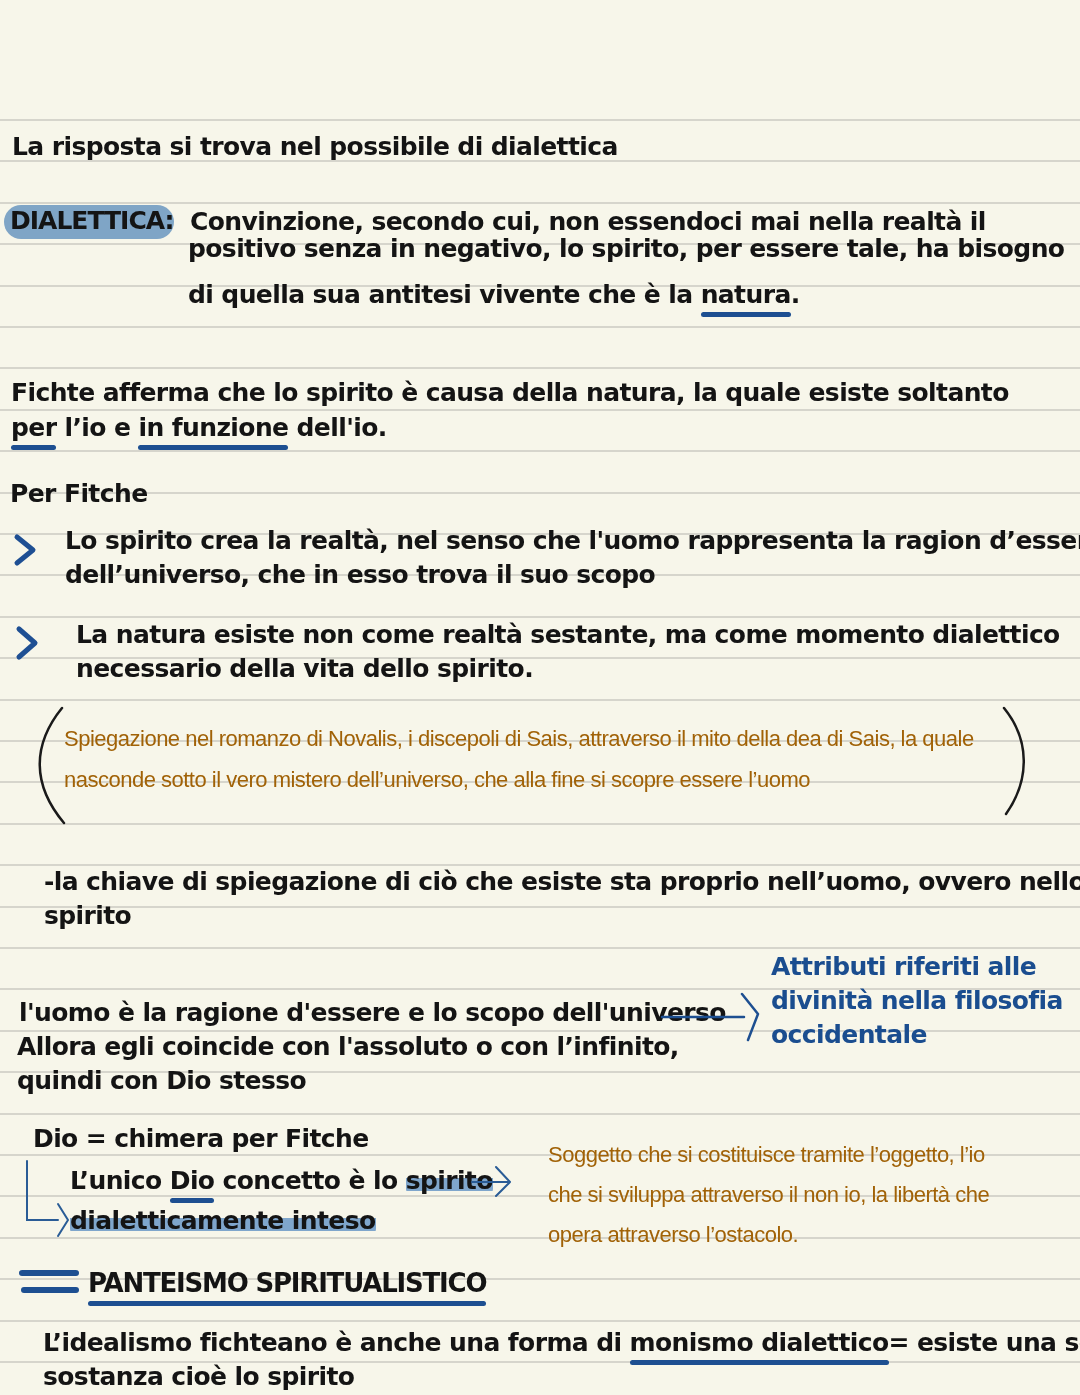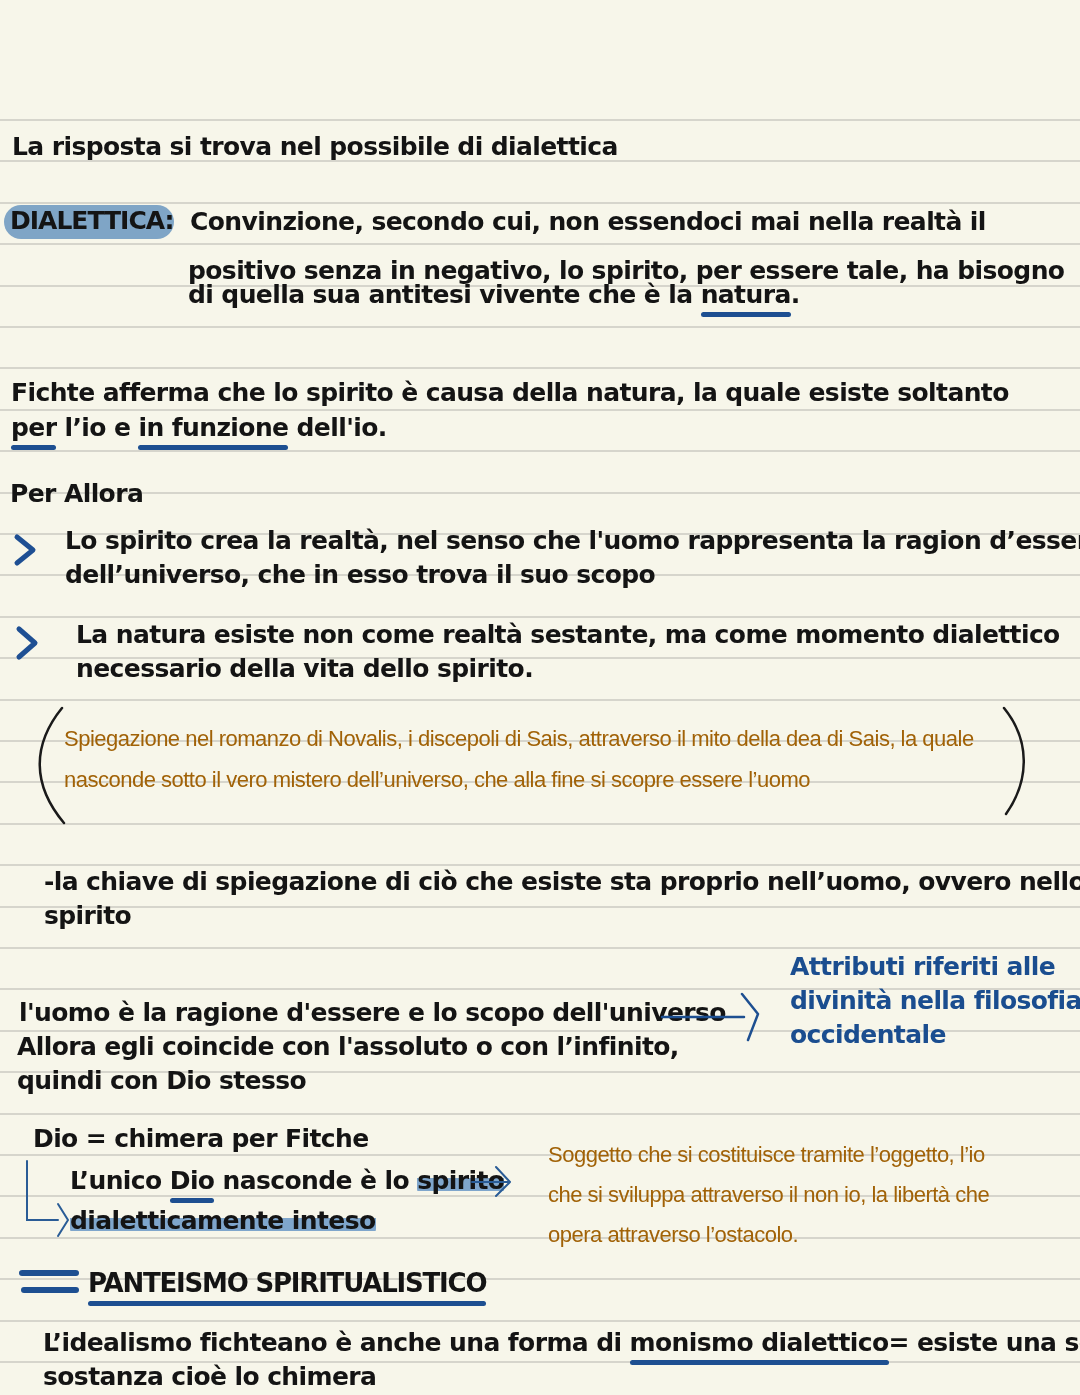--- a/index.html
+++ b/index.html
@@ -9,21 +9,21 @@
     background-image: repeating-linear-gradient(to bottom,
       transparent 0px, transparent 118px, #d4d3ca 118px, #d4d3ca 120px, transparent 120px);
     font-family: "DejaVu Sans", sans-serif;
     color: #141414;
   }
   .rules { position: absolute; left: 0; top: 0; width: 1080px; height: 1395px; pointer-events: none; }
   .rule { position: absolute; left: 0; width: 1080px; height: 2px; background: #d6d5cc; }
   .line { position: absolute; white-space: nowrap; font-weight: bold; letter-spacing: -0.6px; }
   .hand { font-family: "DejaVu Sans", sans-serif; font-size: 25px; font-weight: bold; transform-origin: left top; }
   .thin { font-family: "Liberation Sans", sans-serif; font-weight: normal; font-size: 22px; letter-spacing: -0.5px; color: #a16207; }
-  .blue { color: #1a4d8f; margin-left: 19px; }
+  .blue { color: #1a4d8f; }
   .ul { display: inline-block; position: relative; }
   .ul::after { content: ""; position: absolute; left: 0; right: 0; bottom: -8px; height: 5px; border-radius: 3px; background: #1d4f91; }
   .hl { background: linear-gradient(to bottom, transparent 40%, #7fa6cc 40%, #7fa6cc 85%, transparent 85%); border-radius: 6px; }
   .pill {
     position: absolute; left: 4px; top: 205px; width: 170px; height: 34px;
     background: #7fa5c6; border-radius: 17px;
   }
   .chev { position: absolute; color: #1e4f93; font-weight: bold; }
   svg { position: absolute; overflow: visible; }
 </style>
@@ -64,31 +64,31 @@
     <div class="rule" style="top: 1361px;"></div>
   </div>
 
 <div class="line hand" style="left:12px; top:132px;">
   <span>La risposta si trova nel possibile di </span><span style="font-weight:900;">dialettica</span>
 </div>
 
 <div class="pill"></div>
 <div class="line hand" style="left:10px; top:206px; font-size:25px; letter-spacing:-1px;">DIALETTICA:</div>
 <div class="line hand" style="left:190px; top:207px;">Convinzione, secondo cui, non essendoci mai nella realtà il</div>
-<div class="line hand" style="left:188px; top:256px;">positivo senza in negativo, lo spirito, per essere tale, ha bisogno</div>
+<div class="line hand" style="left:188px; top:234px;">positivo senza in negativo, lo spirito, per essere tale, ha bisogno</div>
 <div class="line hand" style="left:188px; top:280px;">
   <span>di quella sua antitesi vivente che è la </span><span class="ul">natura</span><span>.</span>
 </div>
 
 <div class="line hand" style="left:11px; top:378px;">Fichte afferma che lo spirito è causa della natura, la quale esiste soltanto</div>
 <div class="line hand" style="left:11px; top:413px;">
   <span class="ul">per</span><span> l’io e </span><span class="ul">in funzione</span><span> dell'io.</span>
 </div>
 
-<div class="line hand" style="left:10px; top:479px;">Per Allora</div>
+<div class="line hand" style="left:10px; top:479px;">Per Fitche</div>
 
 <div class="chev" style="left:12px; top:530px; font-size:44px; line-height:44px;">
   <svg width="26" height="34" viewBox="0 0 26 34" style="position:static;">
       <path d="M5 4 L21 17 L5 30" fill="none" stroke="#1e4f93" stroke-width="5" stroke-linecap="round" stroke-linejoin="round"></path>
     </svg>
 </div>
 <div class="line hand" style="left:65px; top:526px;">Lo spirito crea la realtà, nel senso che l'uomo rappresenta la ragion d’essere</div>
 <div class="line hand" style="left:65px; top:560px;">dell’universo, che in esso trova il suo scopo</div>
 
 <div class="chev" style="left:14px; top:625px;">
@@ -122,21 +122,21 @@
 <div class="line hand blue" style="left:771px; top:952px;">Attributi riferiti alle</div>
 <div class="line hand blue" style="left:771px; top:986px;">divinità nella filosofia</div>
 <div class="line hand blue" style="left:771px; top:1020px;">occidentale</div>
 
 <div class="line hand" style="left:33px; top:1124px;">Dio = chimera per Fitche</div>
 <svg style="left:24px; top:1158px;" width="50" height="82" viewBox="0 0 50 82">
   <path d="M3 3 L3 62 L34 62" fill="none" stroke="#2a5c96" stroke-width="2" stroke-linecap="round"></path>
   <path d="M34 46 L44 62 L34 78" fill="none" stroke="#2a5c96" stroke-width="2" stroke-linecap="round" stroke-linejoin="round"></path>
 </svg>
 <div class="line hand" style="left:70px; top:1166px;">
-  <span>L’unico </span><span class="ul">Dio</span><span> nasconde è lo </span><span class="hl" style="font-weight:900;">spirito</span>
+  <span>L’unico </span><span class="ul">Dio</span><span> concetto è lo </span><span class="hl" style="font-weight:900;">spirito</span>
 </div>
 <div class="line hand" style="left:70px; top:1206px;text-align:right;">
   <span class="hl" style="font-weight:900;">dialetticamente inteso</span>
 </div>
 <svg style="left:470px; top:1163px;" width="44" height="36" viewBox="0 0 44 36">
   <line x1="2" y1="19" x2="38" y2="19" stroke="#2a5c96" stroke-width="2" stroke-linecap="round"></line>
   <path d="M26 4 L40 19 L26 33" fill="none" stroke="#2a5c96" stroke-width="2" stroke-linecap="round" stroke-linejoin="round"></path>
 </svg>
 <div class="line thin" style="left:548px; top:1142px;">Soggetto che si costituisce tramite l’oggetto, l’io</div>
 <div class="line thin" style="left:548px; top:1182px;">che si sviluppa attraverso il non io, la libertà che</div>
@@ -145,13 +145,13 @@
 <svg style="left:18px; top:1268px;" width="62" height="28" viewBox="0 0 62 28">
   <line x1="4" y1="5" x2="58" y2="5" stroke="#1d4f91" stroke-width="6" stroke-linecap="round"></line>
   <line x1="6" y1="22" x2="58" y2="22" stroke="#1d4f91" stroke-width="6" stroke-linecap="round"></line>
 </svg>
 <div class="line hand" style="left:88px; top:1268px; font-size:26px; letter-spacing:-1.2px;">
   <span class="ul" style="font-weight:900;">PANTEISMO SPIRITUALISTICO</span>
 </div>
 <div class="line hand" style="left:43px; top:1328px;">
   <span>L’idealismo fichteano è anche una forma di </span><span class="ul">monismo dialettico</span><span>= esiste una sola</span>
 </div>
-<div class="line hand" style="left:43px; top:1362px;">sostanza cioè lo chimera</div>
+<div class="line hand" style="left:43px; top:1362px;">sostanza cioè lo spirito</div>
 
 </body></html>

